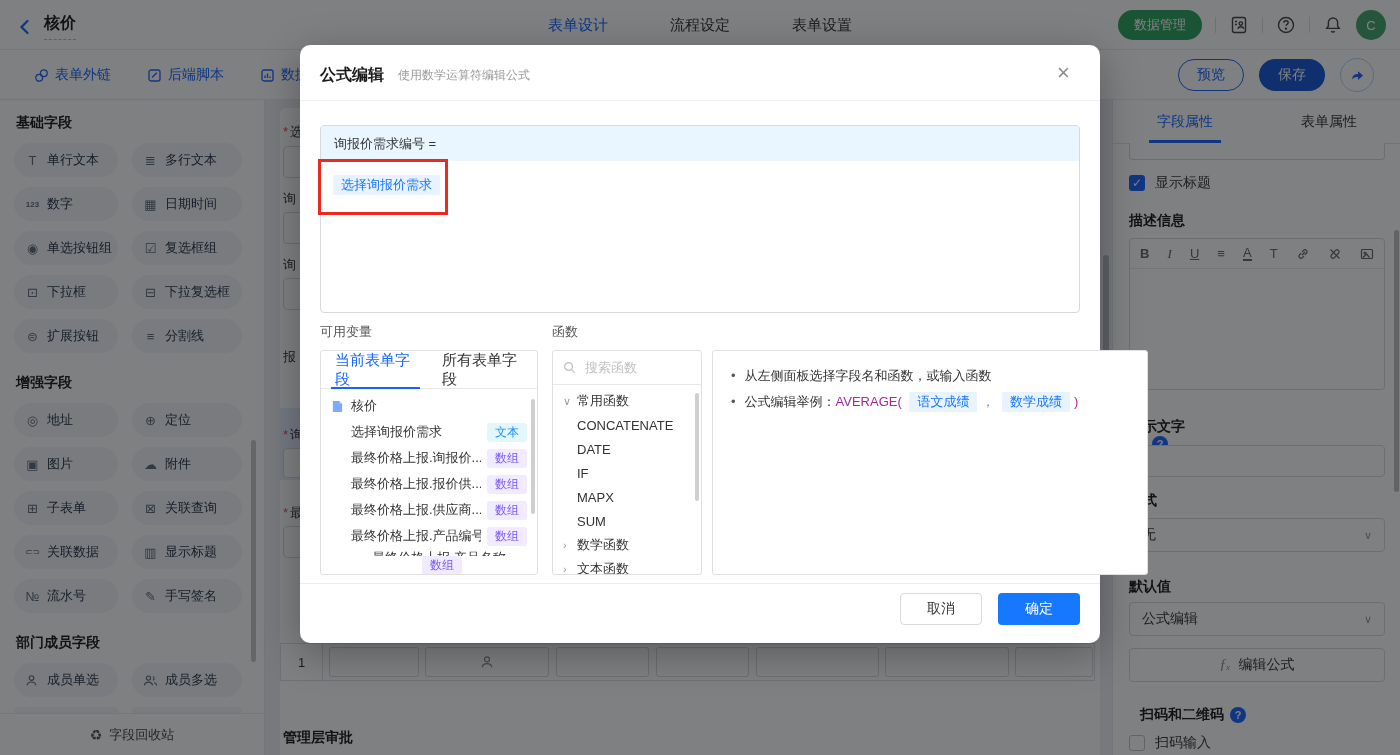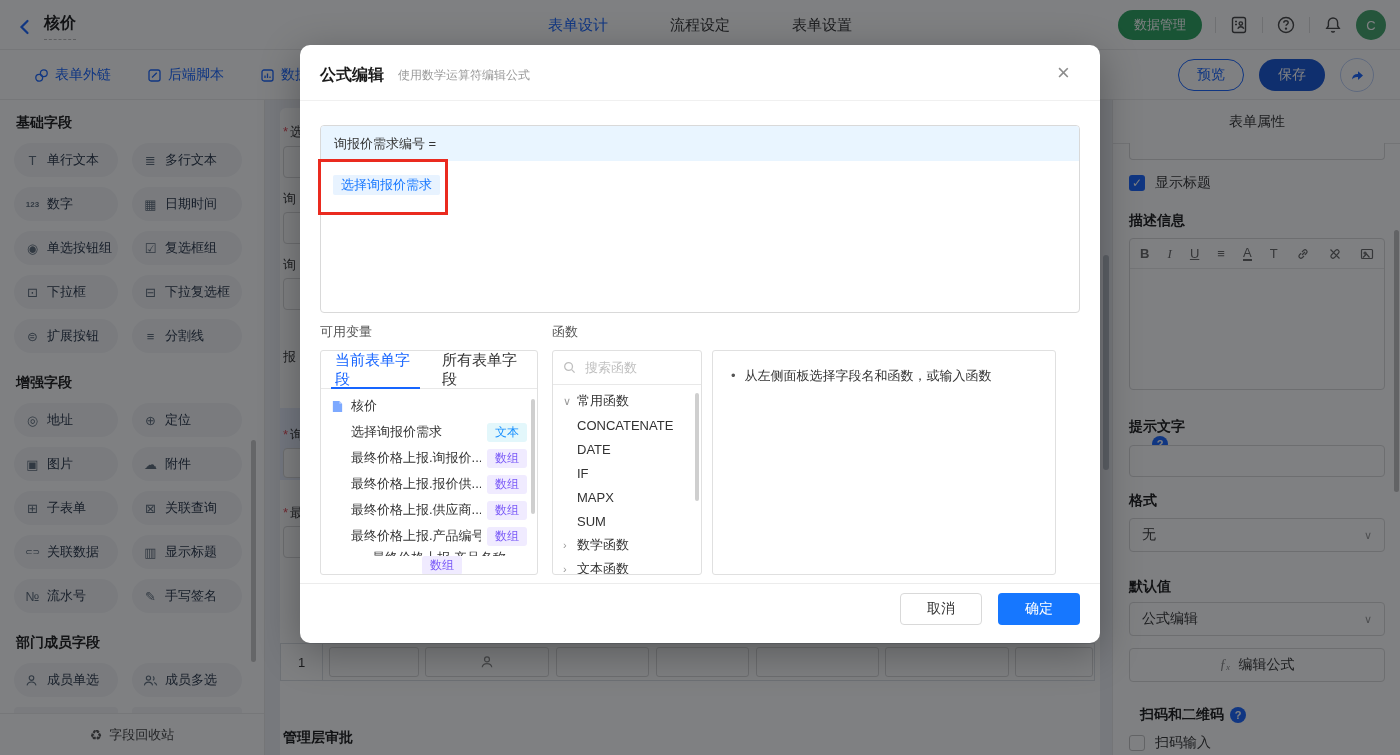--- a/index.html
+++ b/index.html
@@ -346,20 +346,24 @@
         <div class="sub-cell" style="left:734px;width:78px;"></div>
       </div>
 
       <div class="abs" style="left:3px;top:621px;font-size:14px;font-weight:700;color:#1a1a1a;font-family:Liberation Serif, serif;">管理层审批</div>
     </div>
     <div class="abs cv-scroll"></div>
   </div>
 
   <div class="abs rpanel">
     <div class="abs rtabs">
+      <div class="rtab active">
+          <span>字段属性</span>
+          <span class="bar"></span>
+        </div>
       <div class="rtab">
           <span>表单属性</span>
         </div>
     </div>
 
     <div class="abs" style="left:16px;top:43px;width:256px;height:17px;border:1px solid #d9d9d9;border-top:none;border-radius:0 0 4px 4px;background:#fff;"></div>
 
     <div class="abs flex" style="left:16px;top:74px;gap:10px;">
       <span class="chk on">✓</span>
       <span style="font-size:14px;color:#333;">显示标题</span>
@@ -520,22 +524,27 @@
           <span class="cv">›</span>
           <span>数学函数</span>
         </div>
       <div class="frow">
           <span class="cv">›</span>
           <span>文本函数</span>
         </div>
       <div class="pscroll" style="right:2px;top:42px;height:108px;"></div>
     </div>
 
-    <div class="abs panel help" style="left:412px;top:305px;width:344px;height:225px;">
+    <div class="abs panel help" style="left:412px;top:305px;width:436px;height:225px;">
       <div><span class="dot">•</span><span>从左侧面板选择字段名和函数，或输入函数</span></div>
+      <div>
+        <span class="dot">•</span><span>公式编辑举例：</span><span class="fn-purple">AVERAGE(</span>
+        <span class="fx-chip" style="margin:0 4px;">语文成绩</span><span style="color:#888;">，</span>
+        <span class="fx-chip" style="margin:0 4px;">数学成绩</span><span class="fn-purple">)</span>
+      </div>
     </div>
 
     <div class="abs m-foot-div"></div>
     <button class="abs btn-cancel">取消</button>
     <button class="abs btn-ok">确定</button>
   </div>
 
   <div class="abs red-anno"></div>
 
 </div>

